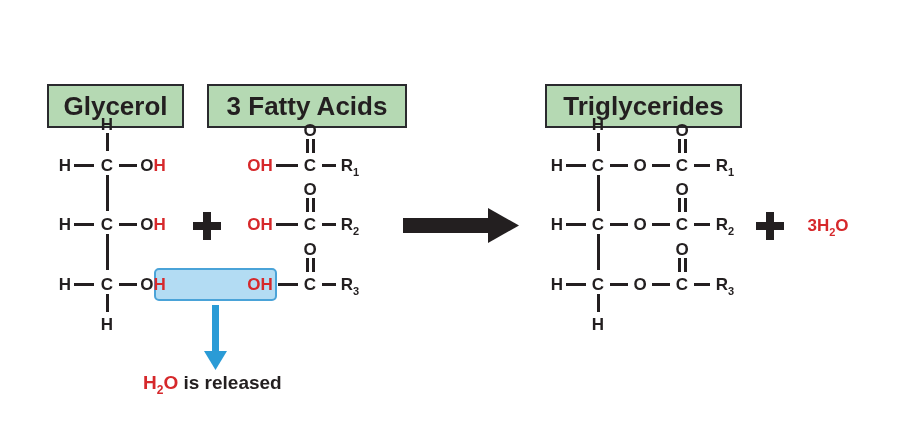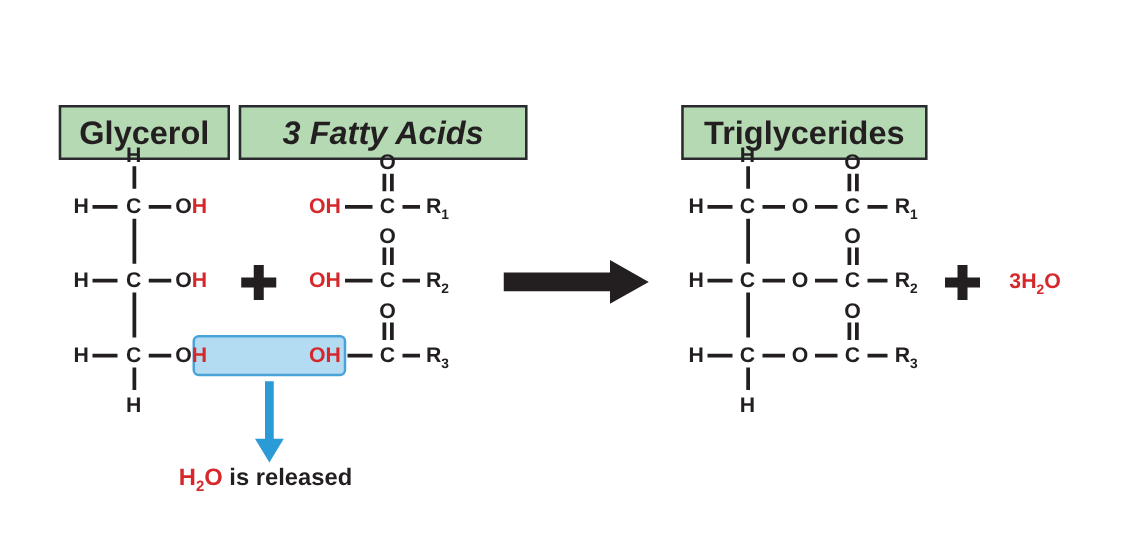--- a/index.html
+++ b/index.html
@@ -13,21 +13,21 @@
   .highlight{position:absolute;left:154px;top:268px;width:123px;height:33px;background:#b3dcf3;border:2px solid #4aa3d8;border-radius:5px;box-sizing:border-box;}
   .released{position:absolute;left:143px;top:372px;font-size:19px;color:#231f20;white-space:nowrap;font-weight:bold;}
   .released .sub2{font-size:12px;position:relative;top:5px;}
   .plus{position:absolute;}
   .plus .h{position:absolute;background:#231f20;}
 </style>
 </head>
 <body>
 
 <div class="label-box" style="left:47px;width:137px;">Glycerol</div>
-<div class="label-box" style="left:191px;width:231px;font-style:italic;">3 Fatty Acids</div>
+<div class="label-box" style="left:207px;width:200px;">3 Fatty Acids</div>
 <div class="label-box" style="left:545px;width:197px;">Triglycerides</div>
 
 <div class="highlight"></div>
 
 <div>
   <span class="t" style="left:107px;top:124px;">H</span>
   <div class="bond-v" style="left:106px;top:133px;height:18px;"></div>
 
   <span class="t" style="left:65px;top:165px;">H</span>
   <div class="bond-h" style="left:74px;top:164px;width:20px;"></div>

